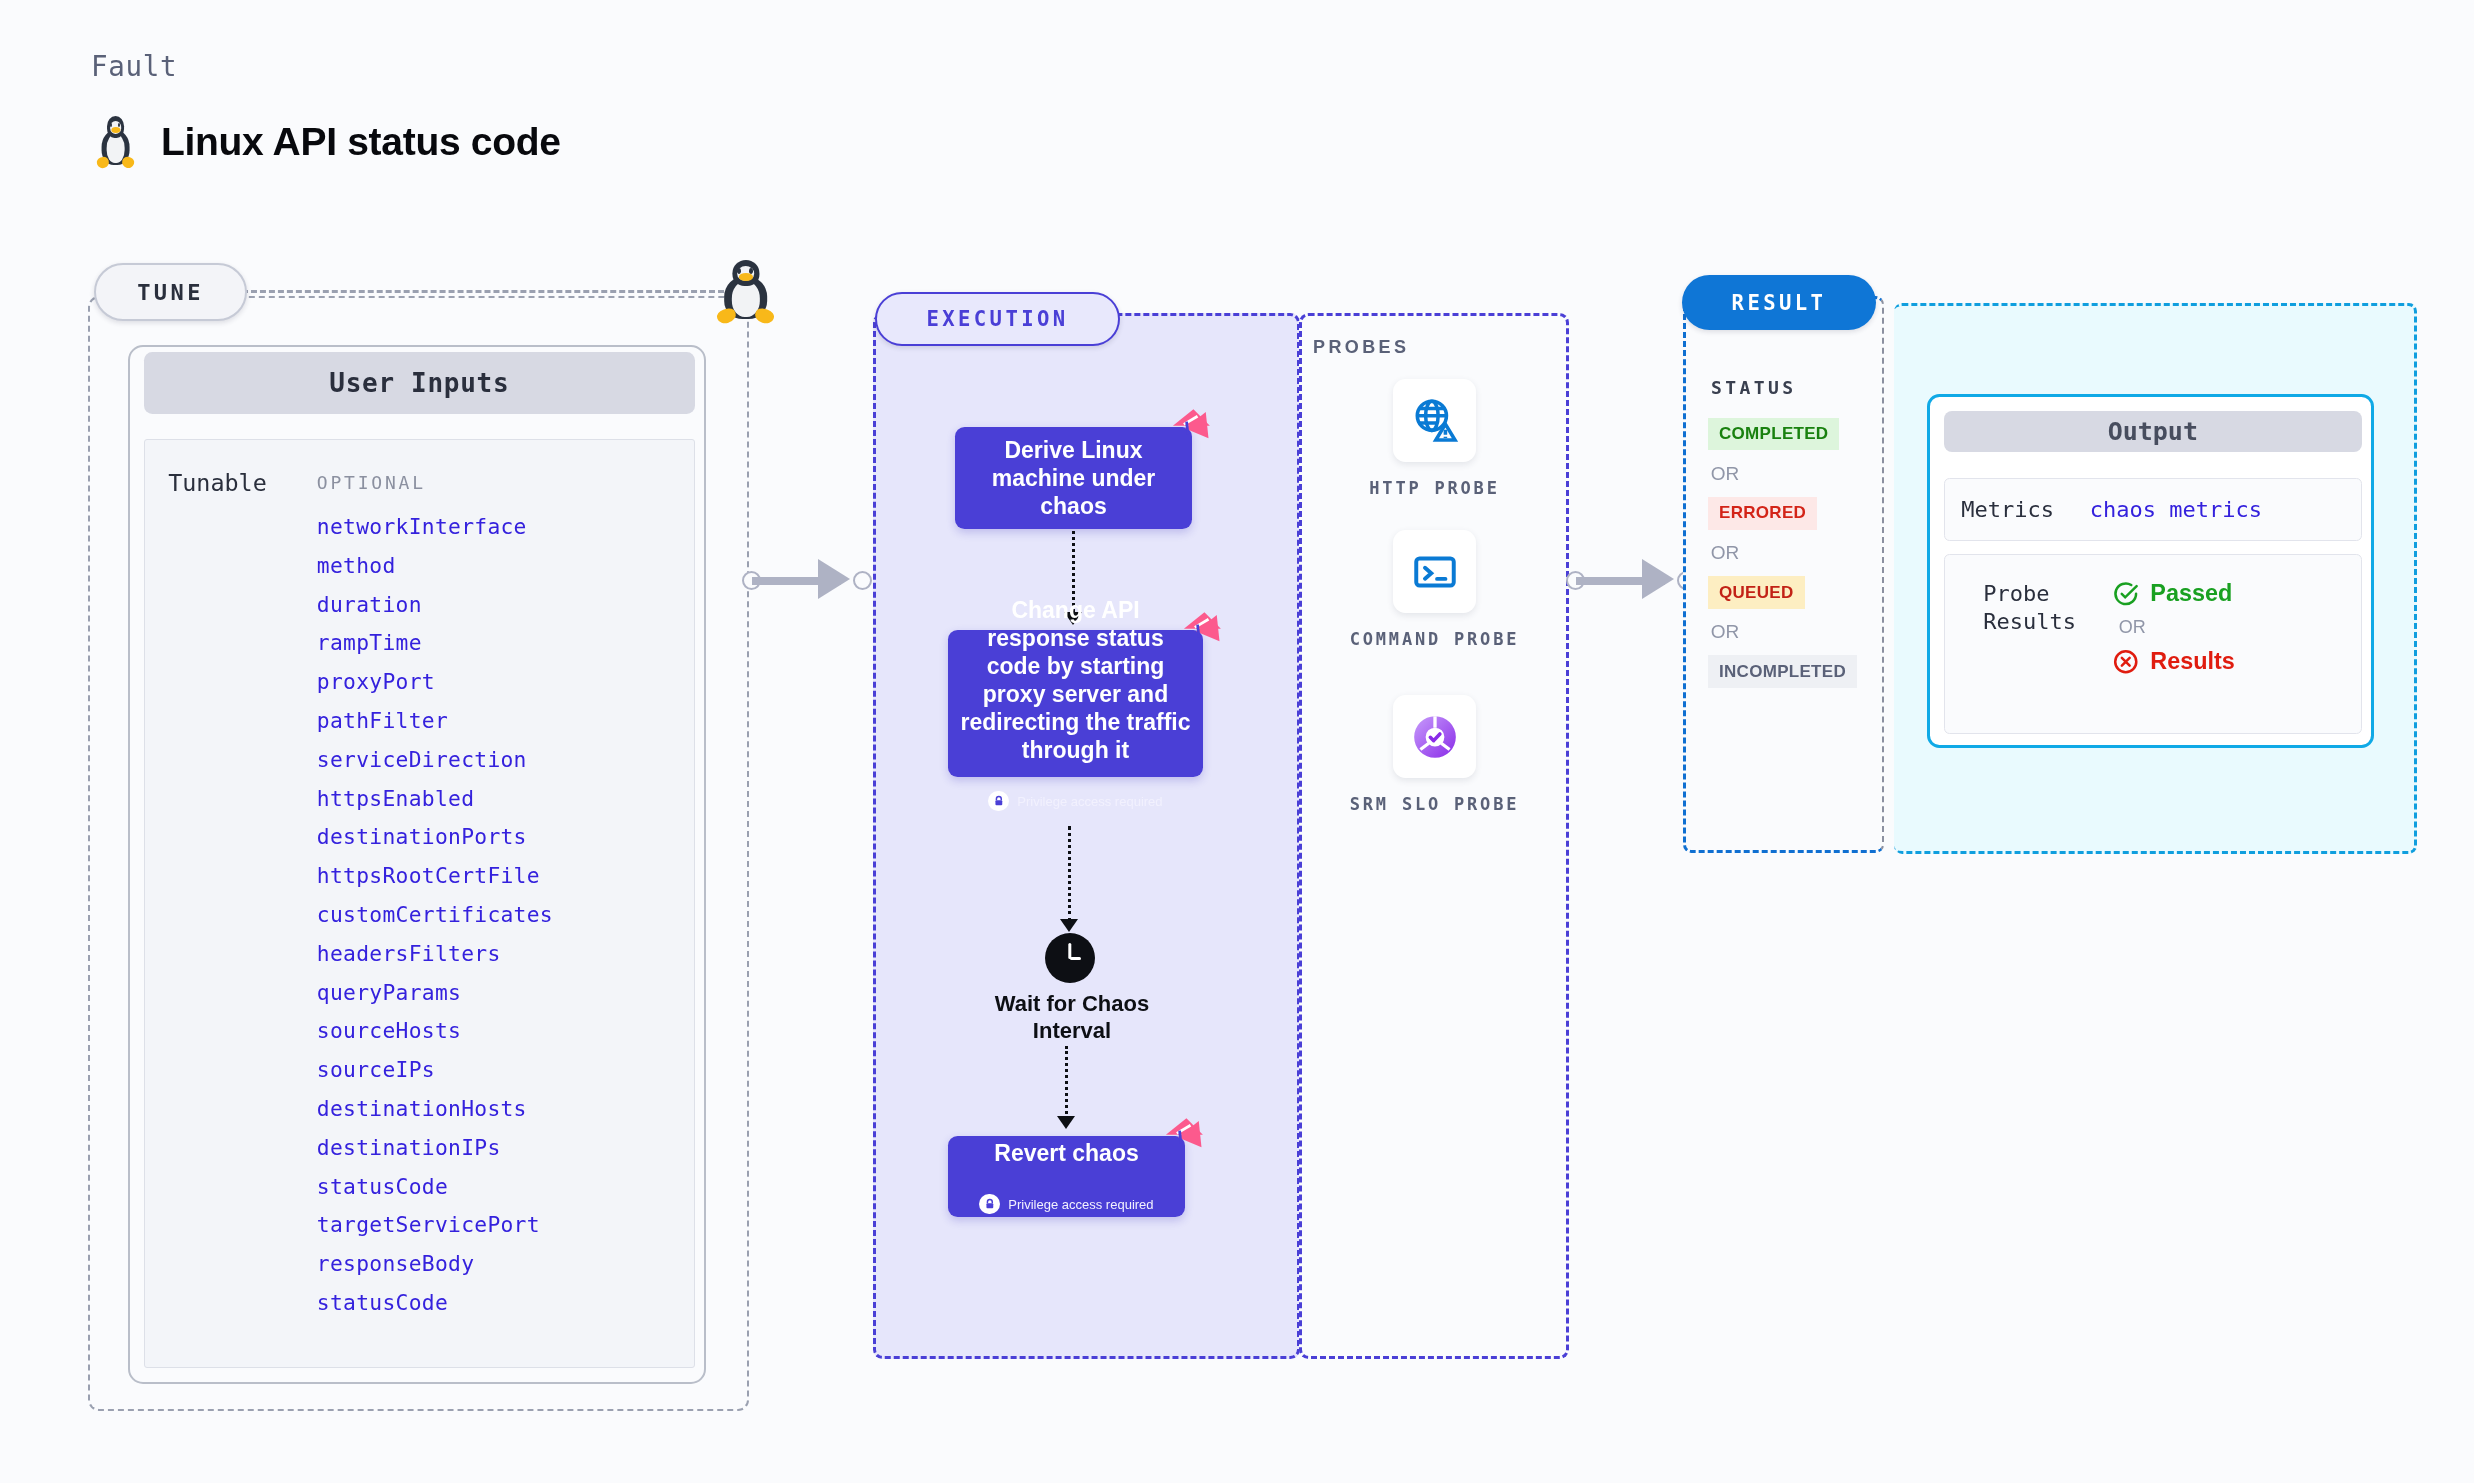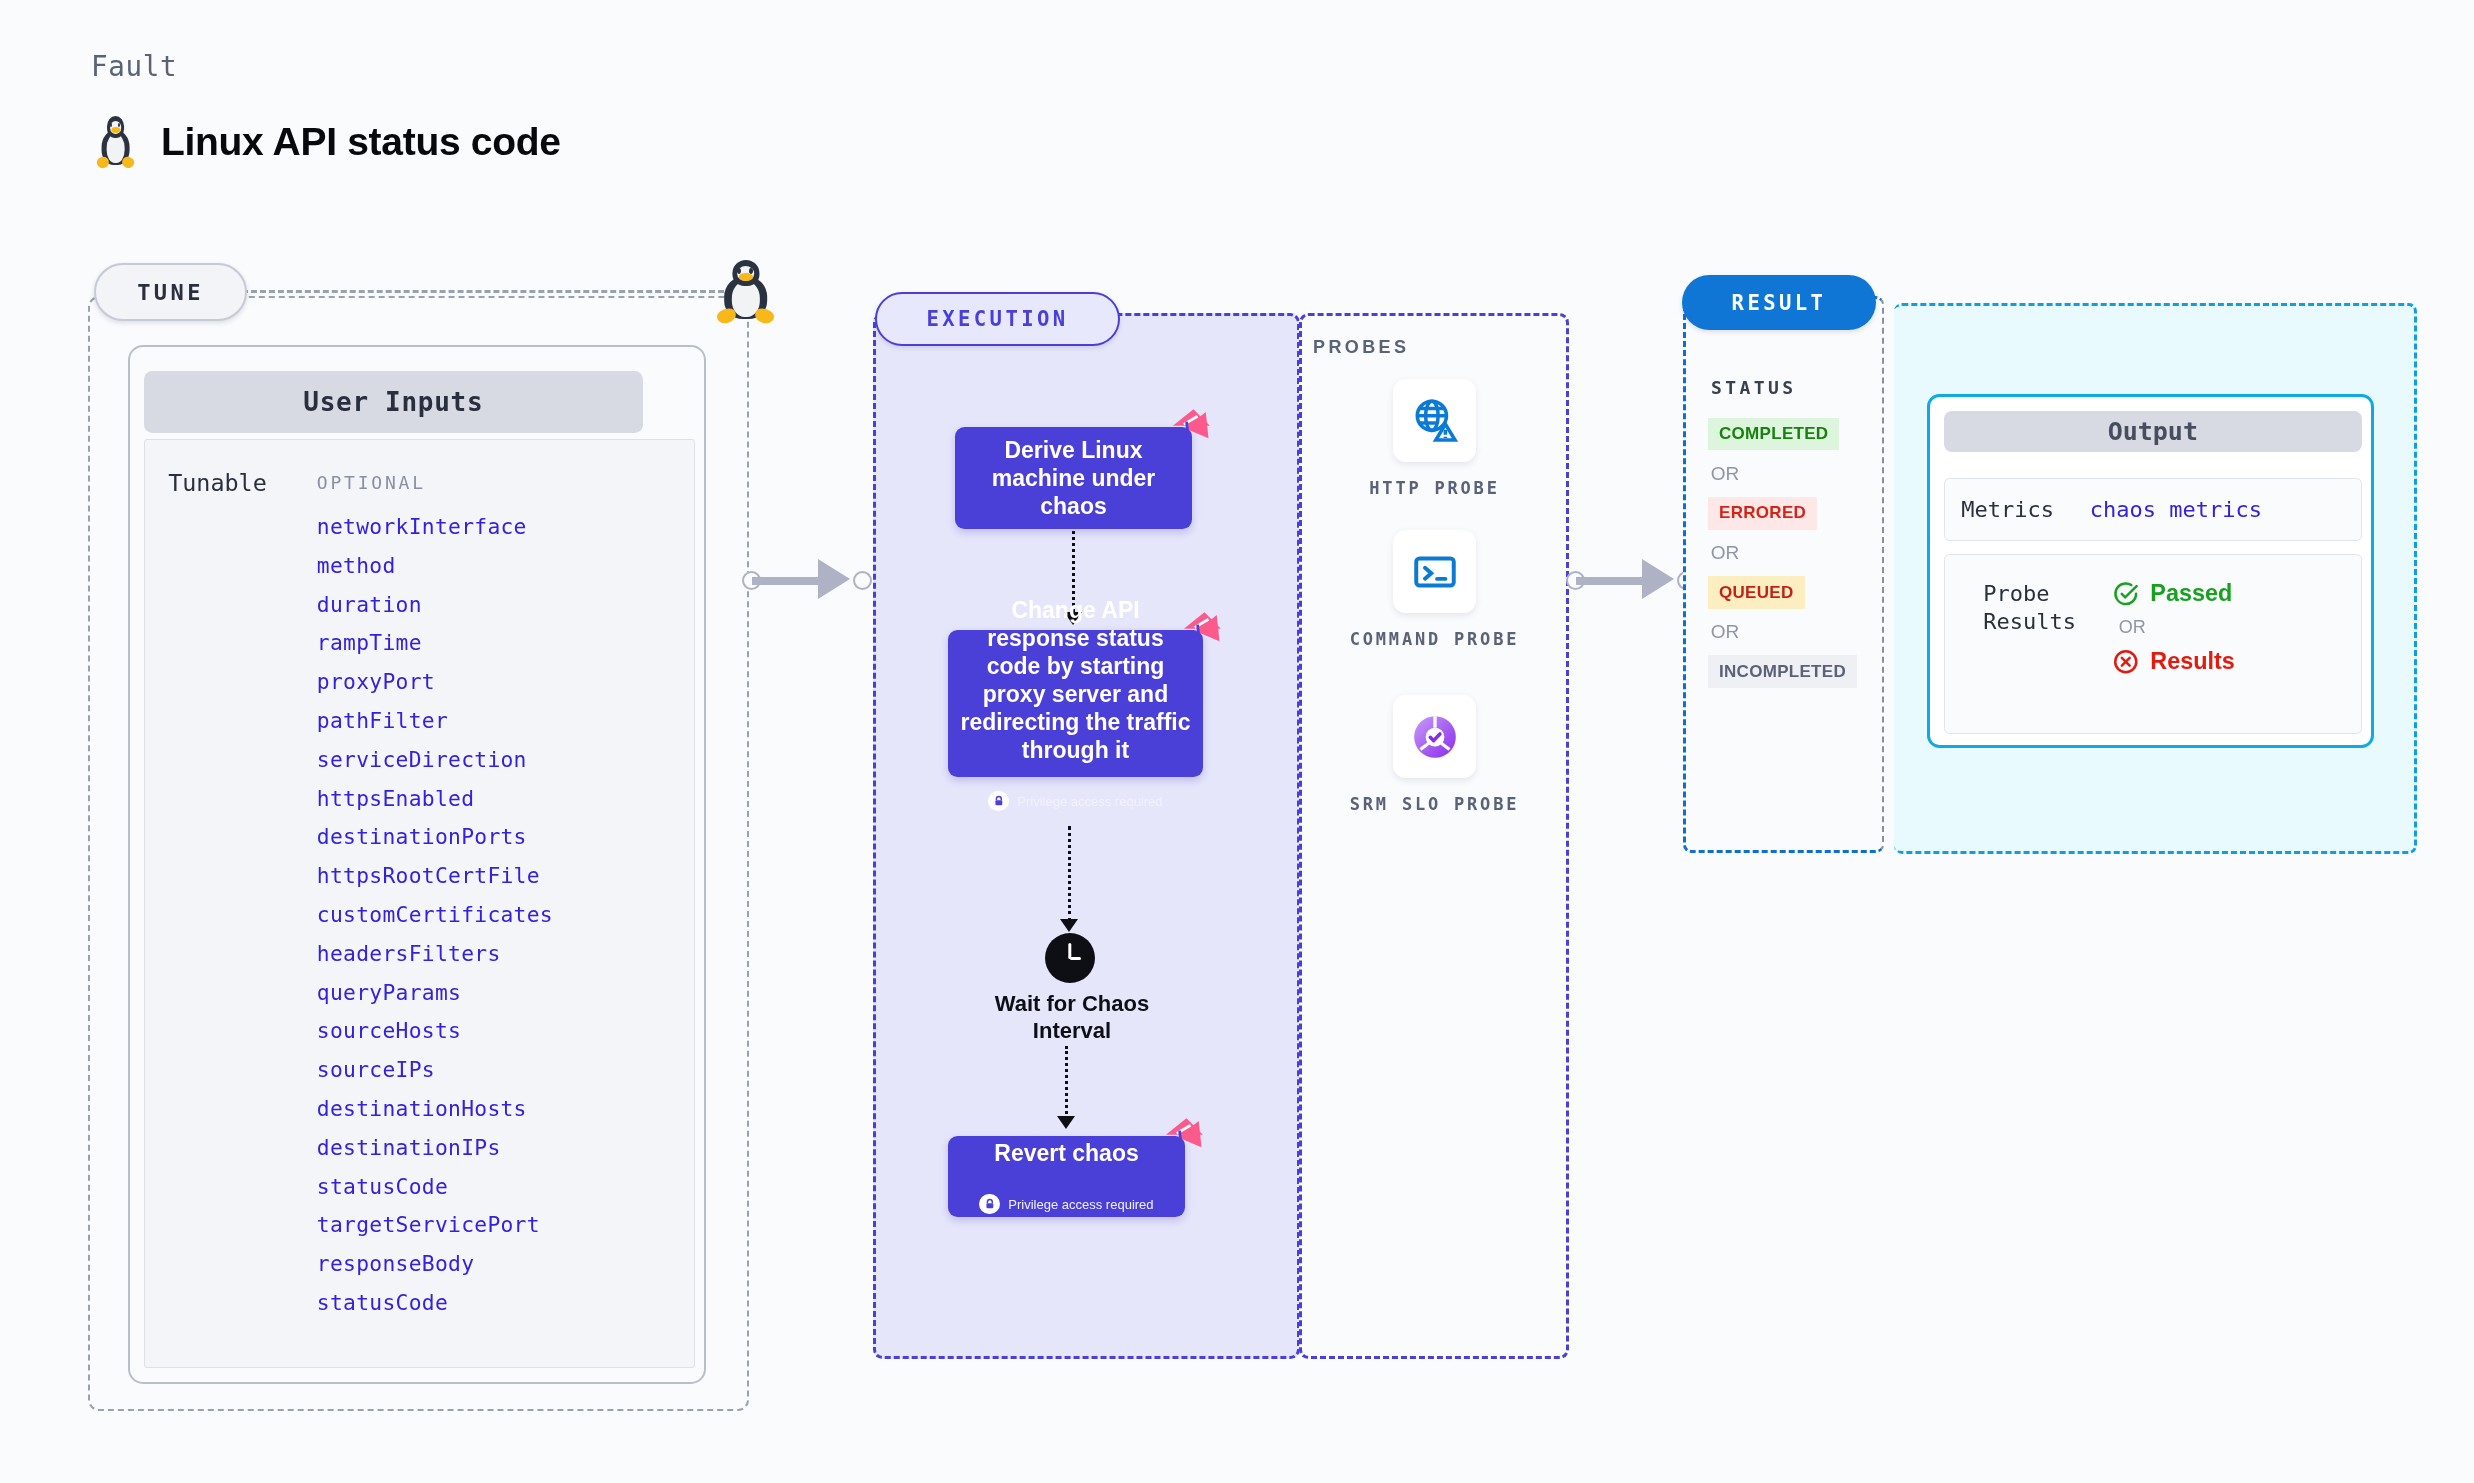--- a/index.html
+++ b/index.html
@@ -86,21 +86,21 @@
     border-top: 3.4px dashed #9aa0b0; z-index: 4;
   }
   #tune-tux { position: absolute; left: 716px; top: 260px; width: 59px; height: 63px; z-index: 6; }
 
   #user-inputs-card {
     position: absolute; left: 128px; top: 345px;
     width: 578px; height: 1039px;
     background: #fafbfd; border: 2.8px solid #b9bec9; border-radius: 15px;
   }
   #user-inputs-header {
-    position: absolute; left: 13.8px; top: 24px; width: 499px; height: 62px;
+    position: absolute; left: 13.8px; top: 5px; width: 551px; height: 62px;
     background: #d7d9e3; border-radius: 8.3px;
     display: flex; align-items: center; justify-content: center;
     font-family: "DejaVu Sans Mono", monospace; font-size: 26px;
     font-weight: bold; color: #2a2f3d; letter-spacing: 0.7px;
   }
   #tunable-card {
     position: absolute; left: 13.8px; top: 92px; width: 551px; height: 929px;
     background: #f3f5f9; border: 1.4px solid #dde0e8; border-radius: 3px;
   }
   #tunable-label {

